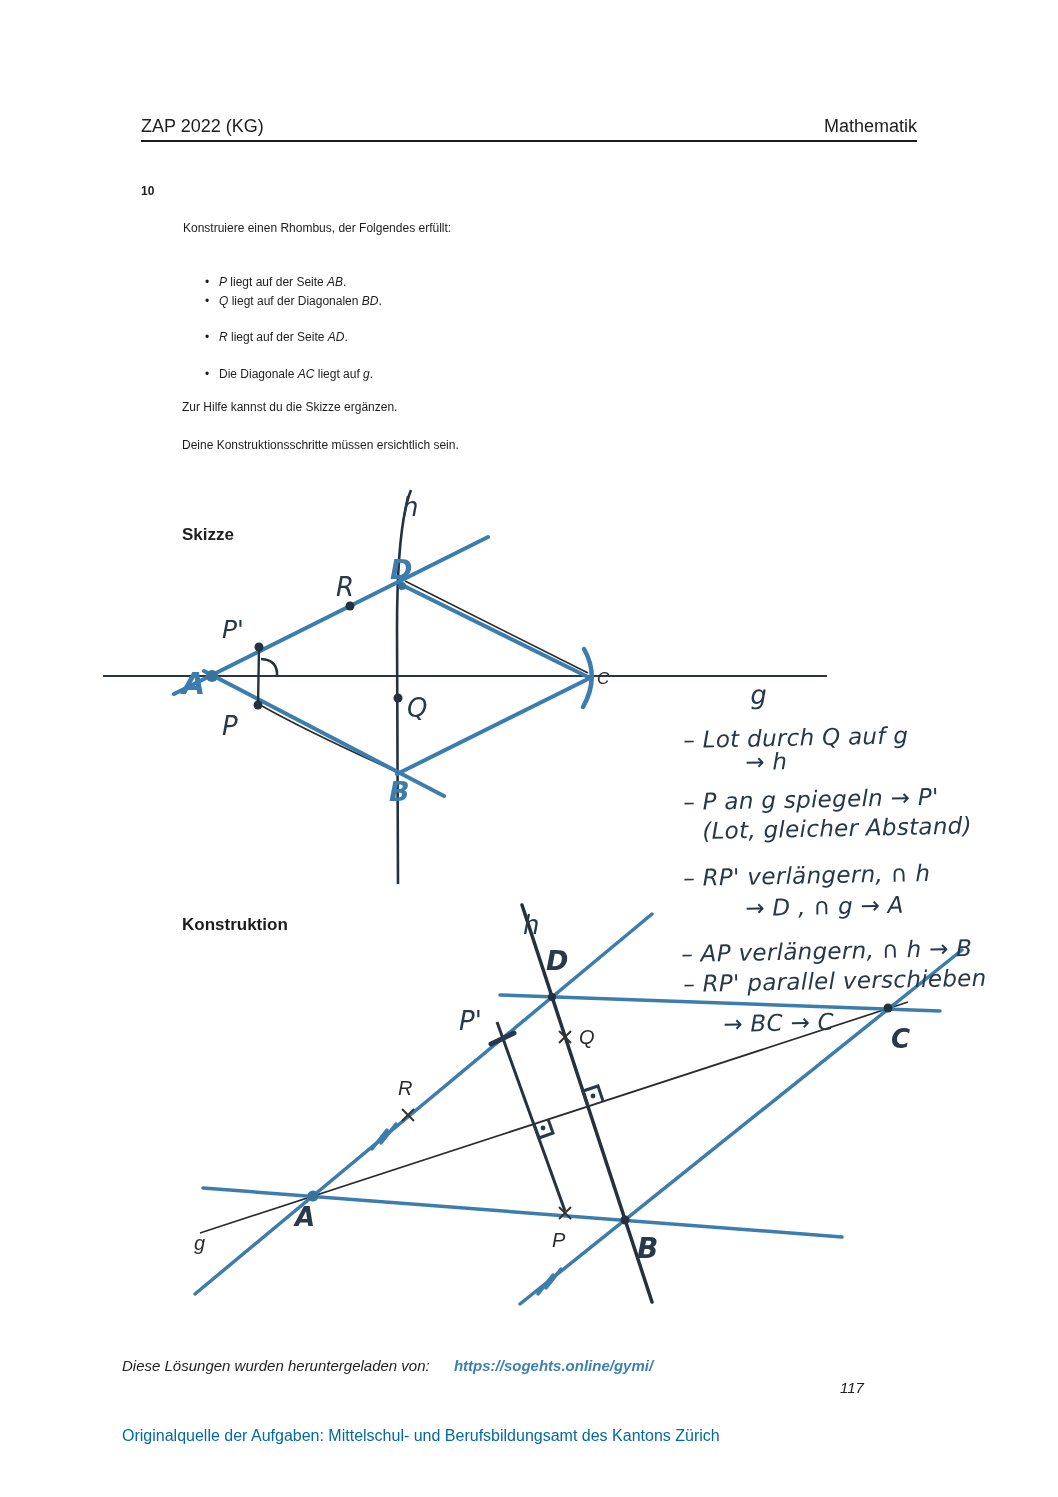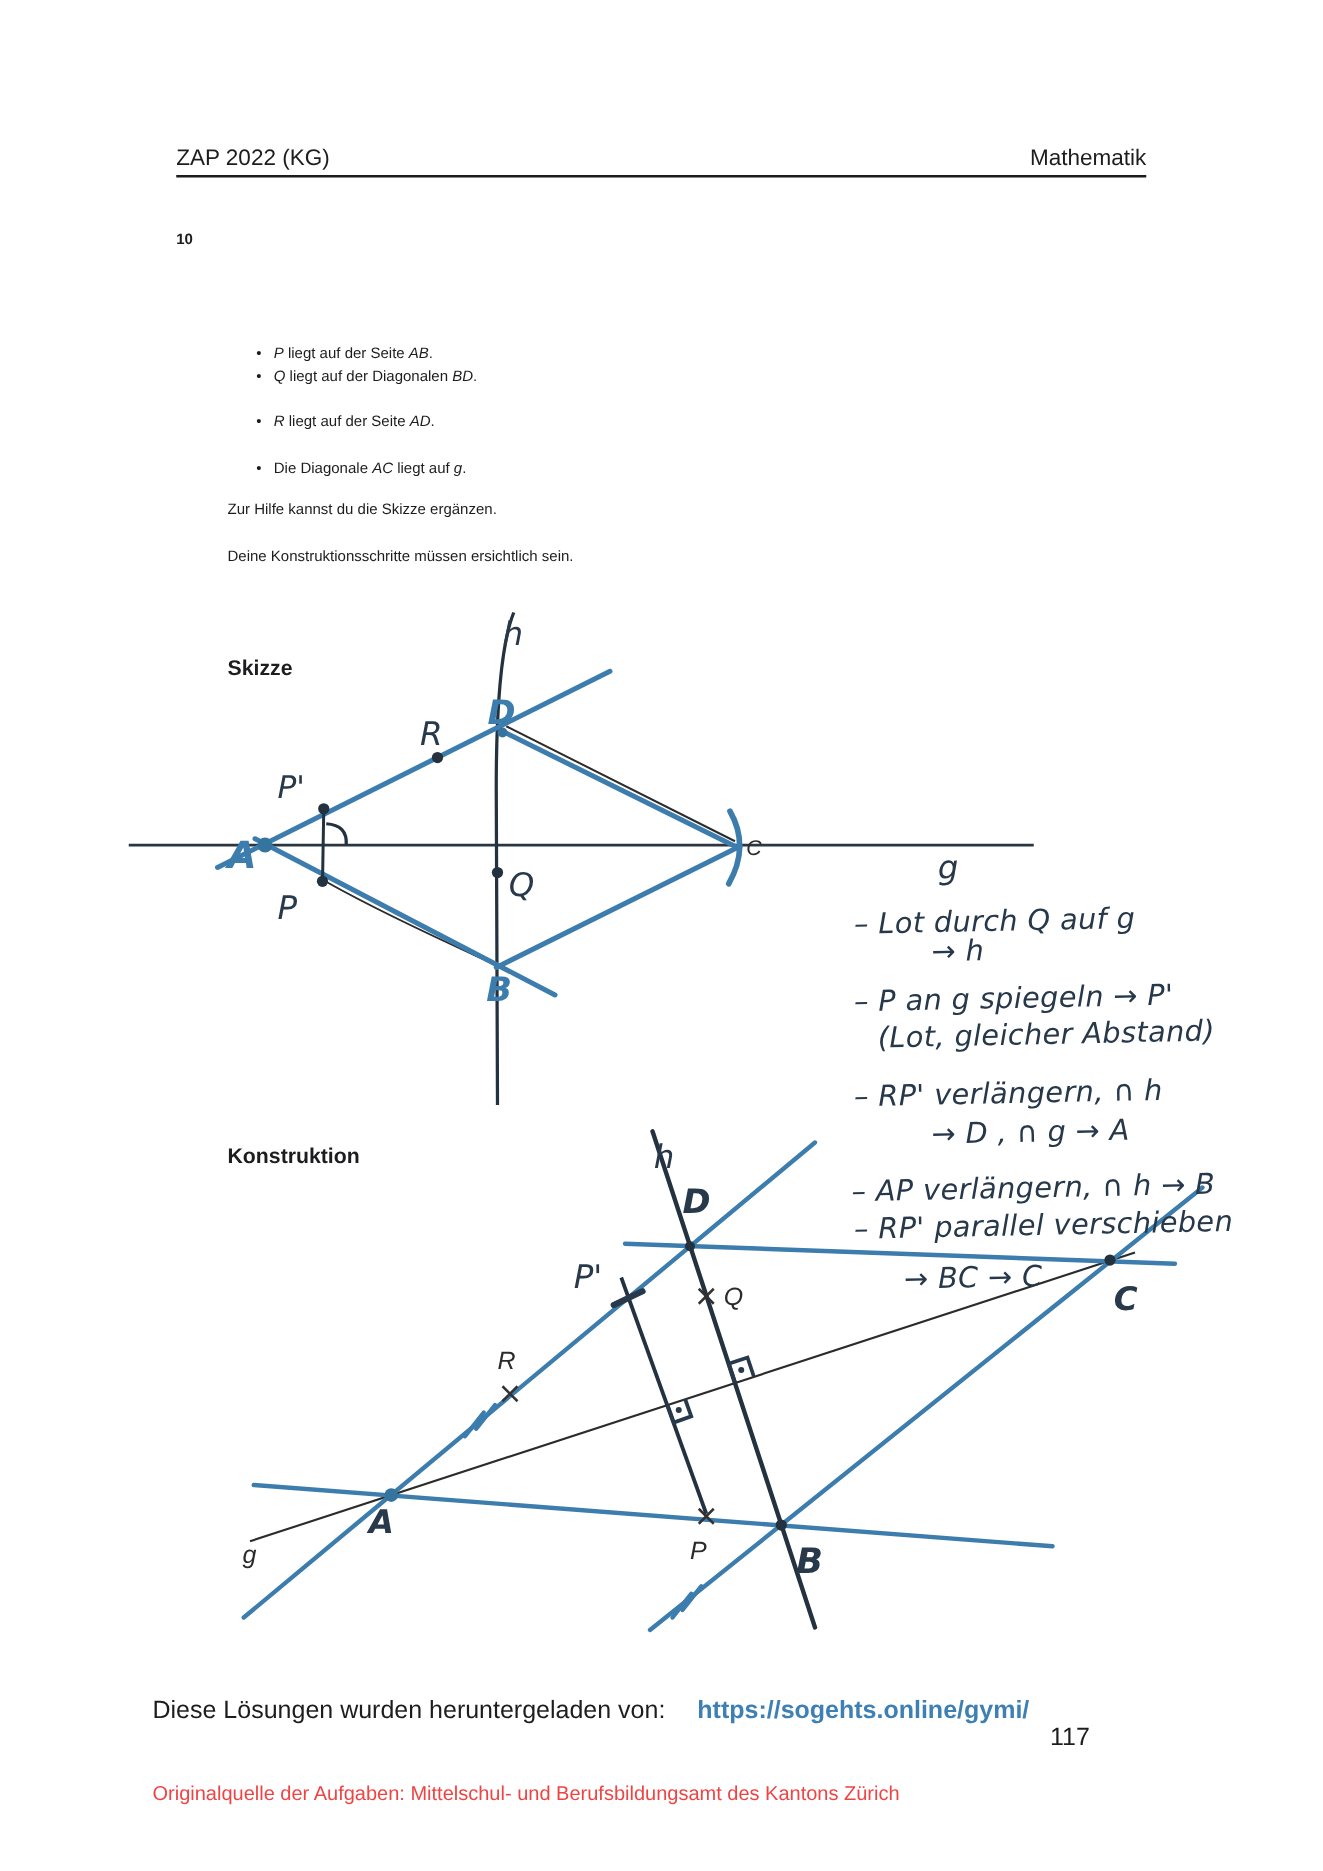--- a/index.html
+++ b/index.html
@@ -8,22 +8,22 @@
   .abs{position:absolute;white-space:nowrap;}
   .hdr{font-size:18px;}
   .rule{position:absolute;background:#1b1b1b;height:1.6px;}
   .body-txt{font-size:12px;}
   .bold{font-weight:bold;}
   .it{font-style:italic;}
   .sec-title{font-size:17px;font-weight:bold;}
   .bullet-dot{display:inline-block;width:14px;}
   .hw-note{font-family:"DejaVu Sans",sans-serif;font-style:italic;color:#263849;
            font-size:23px;letter-spacing:.3px;transform:rotate(-1.2deg);transform-origin:left top;}
-  .foot{font-size:20px;}
-  .foot-small{font-size:16px;color:#ef4444;}
+  .foot{font-size:15px;font-style:italic;}
+  .foot-small{font-size:16px;color:#0369a1;}
   .link{color:#3e80b4;font-weight:bold;text-decoration:none;}
   svg text{user-select:none;}
   .svg-hw{font-family:"DejaVu Sans",sans-serif;font-style:italic;fill:#27394a;}
   .svg-hw-blue{font-family:"DejaVu Sans",sans-serif;font-style:italic;font-weight:bold;fill:#3c7dad;}
   .svg-print{font-family:"Liberation Sans",sans-serif;font-style:italic;fill:#2b2b2b;}
 </style>
 </head>
 <body>
 
 <div class="page">
@@ -124,20 +124,21 @@
       <text x="552" y="1247" class="svg-print" font-size="20">P</text>
       <text x="194" y="1250" class="svg-print" font-size="20">g</text>
     </g>
   </svg>
 
   <div class="abs hdr" style="left:141px;top:116px;">ZAP 2022 (KG)</div>
   <div class="abs hdr" style="left:700px;top:116px;width:217px;text-align:right;">Mathematik</div>
   <div class="rule" style="left:141px;top:140px;width:776px;"></div>
 
   <div class="abs body-txt bold" style="left:141px;top:184px;">10</div>
+  <div class="abs body-txt" style="left:183px;top:221px;">Konstruiere einen Rhombus, der Folgendes erfüllt:</div>
 
   <div class="abs body-txt" style="left:205px;top:275px;">
     <span class="bullet-dot">•</span><span><span class="it">P</span><span> liegt auf der Seite </span><span class="it">AB</span><span>.</span></span>
   </div>
   <div class="abs body-txt" style="left:205px;top:294px;">
     <span class="bullet-dot">•</span><span><span class="it">Q</span><span> liegt auf der Diagonalen </span><span class="it">BD</span><span>.</span></span>
   </div>
   <div class="abs body-txt" style="left:205px;top:330px;">
     <span class="bullet-dot">•</span><span><span class="it">R</span><span> liegt auf der Seite </span><span class="it">AD</span><span>.</span></span>
   </div>

